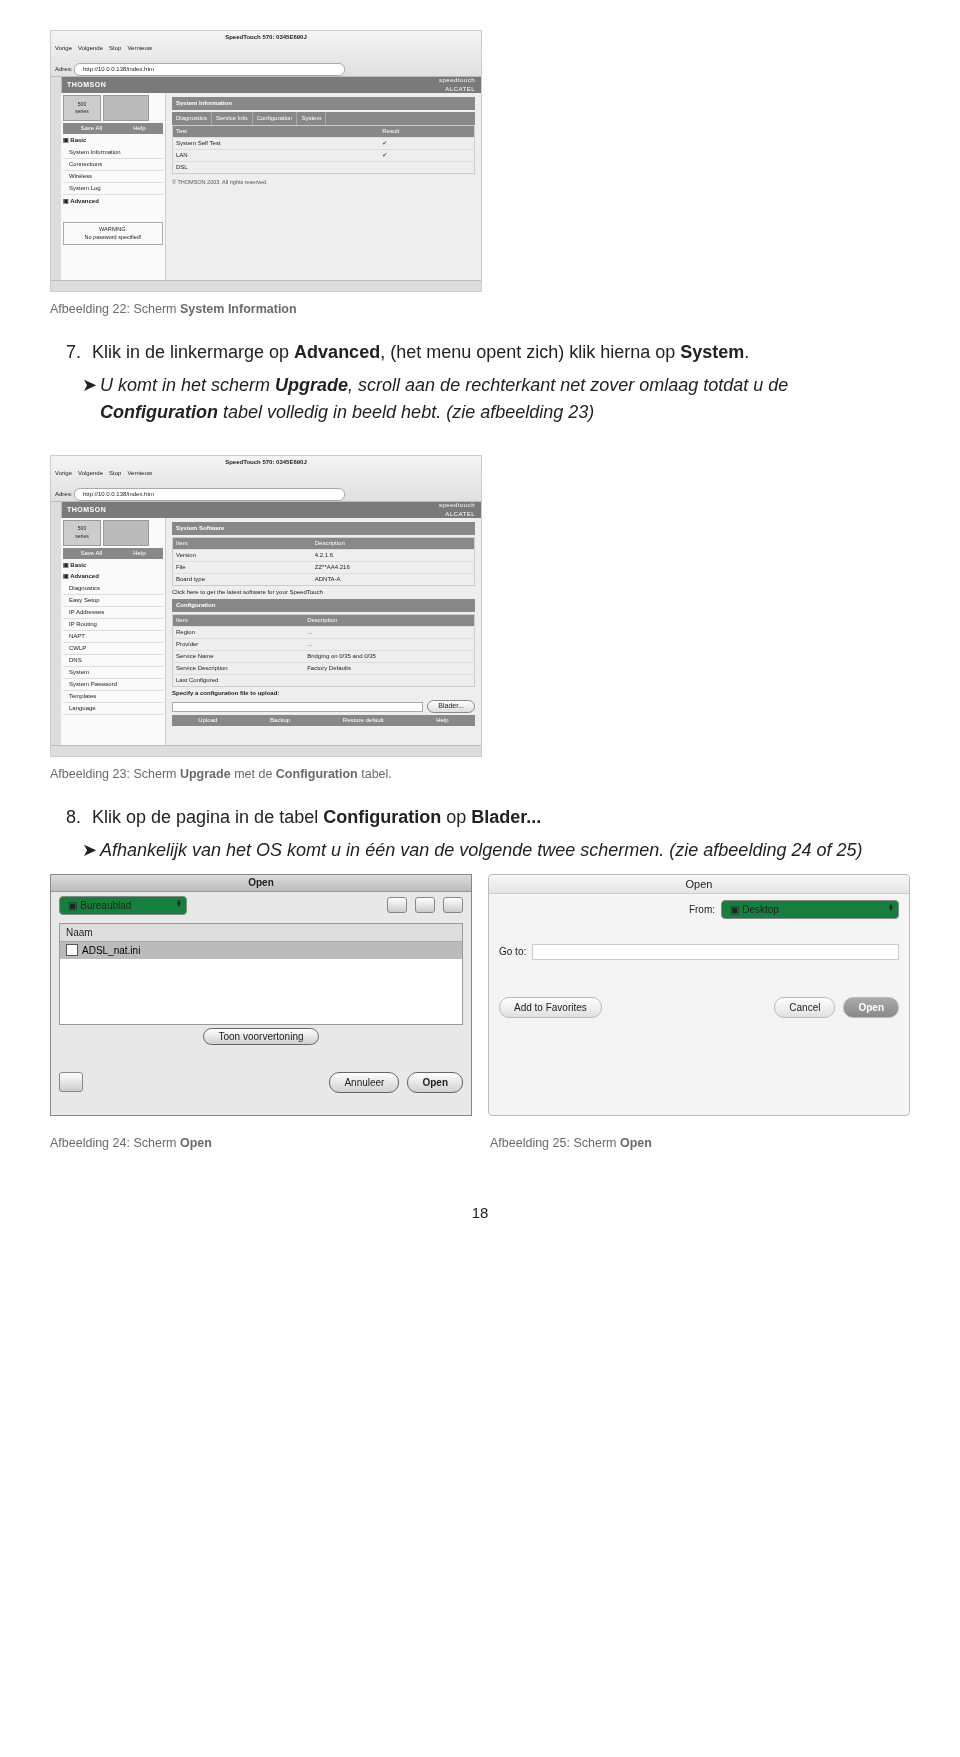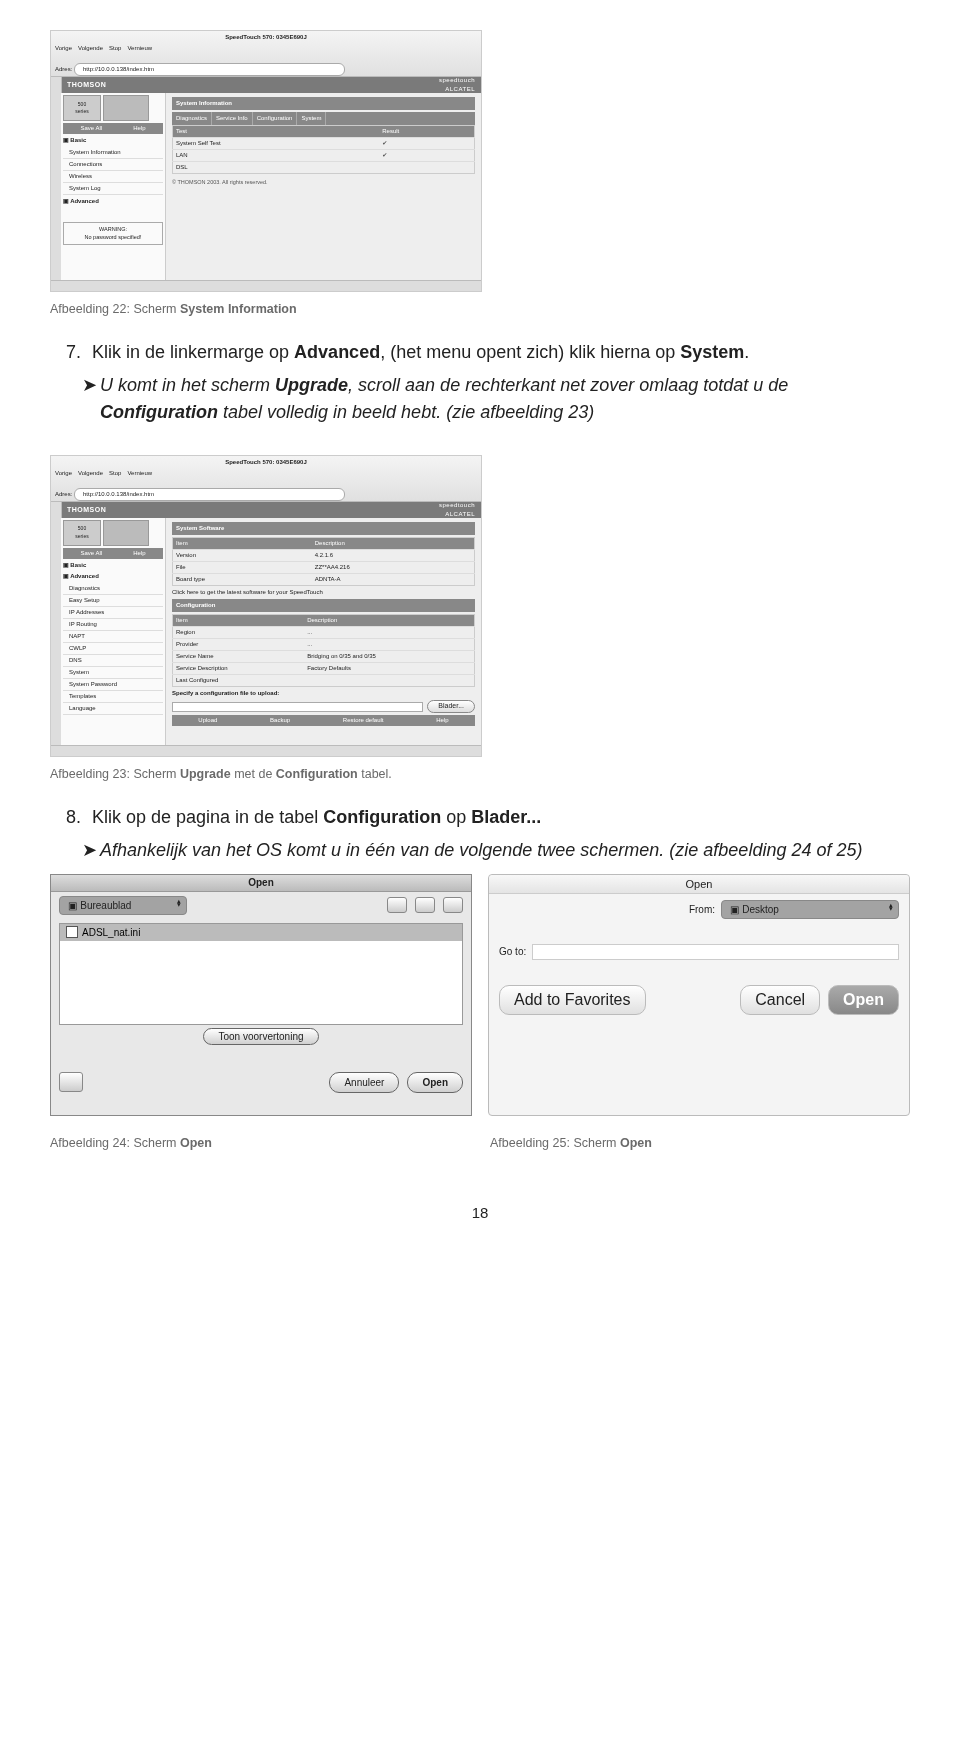--- a/index.html
+++ b/index.html
@@ -120,21 +120,21 @@
   }
   .open-classic .titlebar{
     background: linear-gradient(#ddd,#bbb);
     height:16px; border-bottom:1px solid #999;
     text-align:center; font-weight:bold; font-size:10px; line-height:16px;
   }
   .open-classic .toolbar{
     display:flex; align-items:center; padding:4px 8px; gap:8px;
   }
   .select-box {
-    border:1px solid #888; background:#a3a3a3; border-radius:4px;
+    border:1px solid #888; background:#15803d; border-radius:4px;
     padding:1px 18px 1px 8px; position:relative; min-width:100px;
   }
   .select-box::after { content:"◂▸"; font-size:7px; position:absolute; right:4px; top:1px; transform:rotate(90deg);}
   .iconbtn { border:1px solid #888; background:linear-gradient(#fff,#ccc); width:18px; height:14px; border-radius:3px;}
   .listpane {
     margin:4px 8px; height:100px; border:1px solid #999; background:#fff;
   }
   .listpane .lh { background:#ddd; padding:1px 6px; border-bottom:1px solid #aaa;}
   .listpane .row { background:#bbb; color:#000; padding:1px 6px; display:flex; align-items:center; gap:4px;}
   .fileicon { width:10px;height:10px;background:#fff;border:1px solid #555;}
@@ -159,21 +159,21 @@
   .open-aqua .bodyrow{ display:flex; padding:2px 10px; gap:6px;}
   .col-list { width:130px; height:110px; border:1px solid #ccc; background:#fff;}
   .col-list .row{ padding:2px 4px; font-size:9px; border-bottom:1px solid #eee;}
   .col-preview { flex:1; height:110px; border:1px solid #ccc; background:#fff; display:flex; flex-direction:column; align-items:center; justify-content:center; gap:4px;}
   .doc-icon{ width:50px;height:60px;border:1px solid #bbb;background:#fafafa; position:relative;}
   .doc-icon::before{content:"";position:absolute;top:0;right:0;width:12px;height:12px;background:#eee;border-left:1px solid #bbb;border-bottom:1px solid #bbb;}
   .meta{font-size:8px;color:#555;}
   .open-aqua .gotorow{ padding:19px 10px; display:flex; align-items:center; gap:6px;}
   .goto-input{flex:1;height:14px;background:#fff;border:1px solid #ccc;}
   .open-aqua .btnbar2{ padding:6px 10px; display:flex; justify-content:space-between; align-items:center;}
-  .btn-aqua{border:1px solid #bbb;border-radius:10px;padding:2px 14px;background:linear-gradient(#fff,#e0e0e0);font-size:16px;}
+  .btn-aqua{border:1px solid #bbb;border-radius:10px;padding:2px 14px;background:linear-gradient(#fff,#e0e0e0);font-size:10px;margin-top:12px;}
   .btn-aqua.primary{background:linear-gradient(#aaa,#888);color:#fff;font-weight:bold;}
 
   .two-col { display:flex; justify-content:space-between; gap:10px; margin-top:10px;}
 
   .page-num { text-align:center; margin-top:30px; font-size:15px;}
   .statusbar { position:absolute; bottom:0; left:0; right:0; height:10px; background:#ddd; border-top:1px solid #bbb;}
   .box500 {width:36px;height:24px;background:#ccc;border:1px solid #999;display:inline-flex;align-items:center;justify-content:center;font-size:5px;text-align:center;}
   .people { width:44px;height:24px;background:#bbb;border:1px solid #999;display:inline-block;}
   .warning-box{border:1px solid #aaa;text-align:center;padding:2px;margin-top:16px;font-size:5.5px;}
 </style>
@@ -410,20 +410,21 @@
       <div class="select-box">
         <span>▣</span>
         <span>Bureaublad</span>
       </div>
       <div style="flex:1"></div>
       <div class="iconbtn"></div>
       <div class="iconbtn"></div>
       <div class="iconbtn"></div>
     </div>
     <div class="listpane">
+      <div class="lh">Naam</div>
       <div class="row">
         <span class="fileicon"></span>
         <span>ADSL_nat.ini</span>
       </div>
     </div>
     <div style="text-align:center;margin-top:4px;">
       <span class="btn-oval">Toon voorvertoning</span>
     </div>
     <div class="btnbar">
       <span class="iconbtn" style="width:22px;height:18px;"></span>

